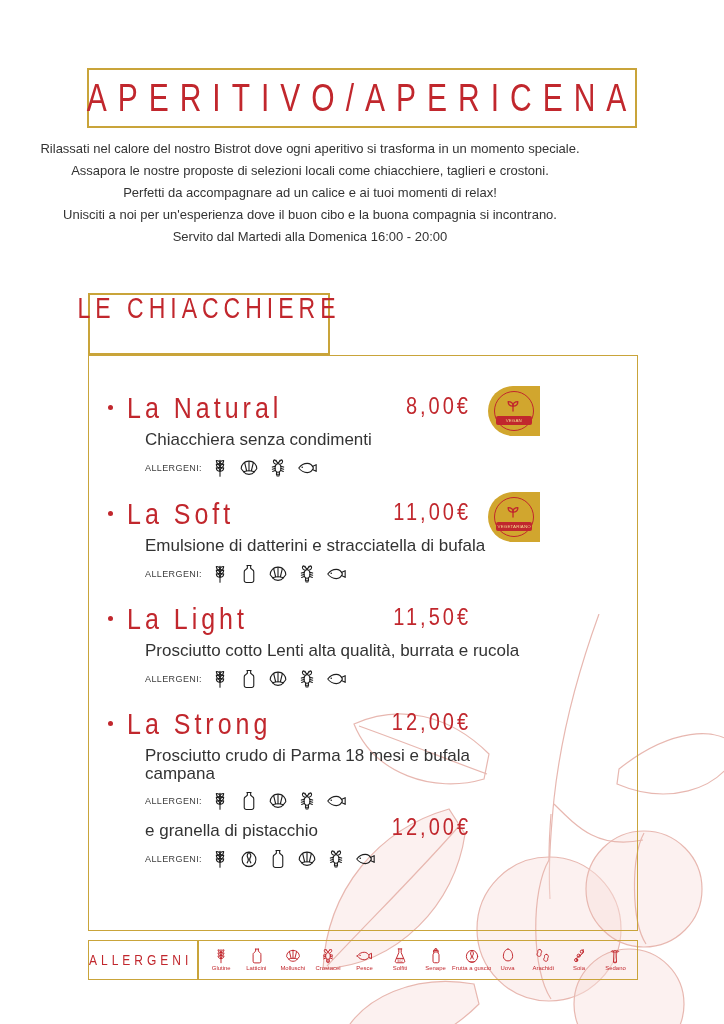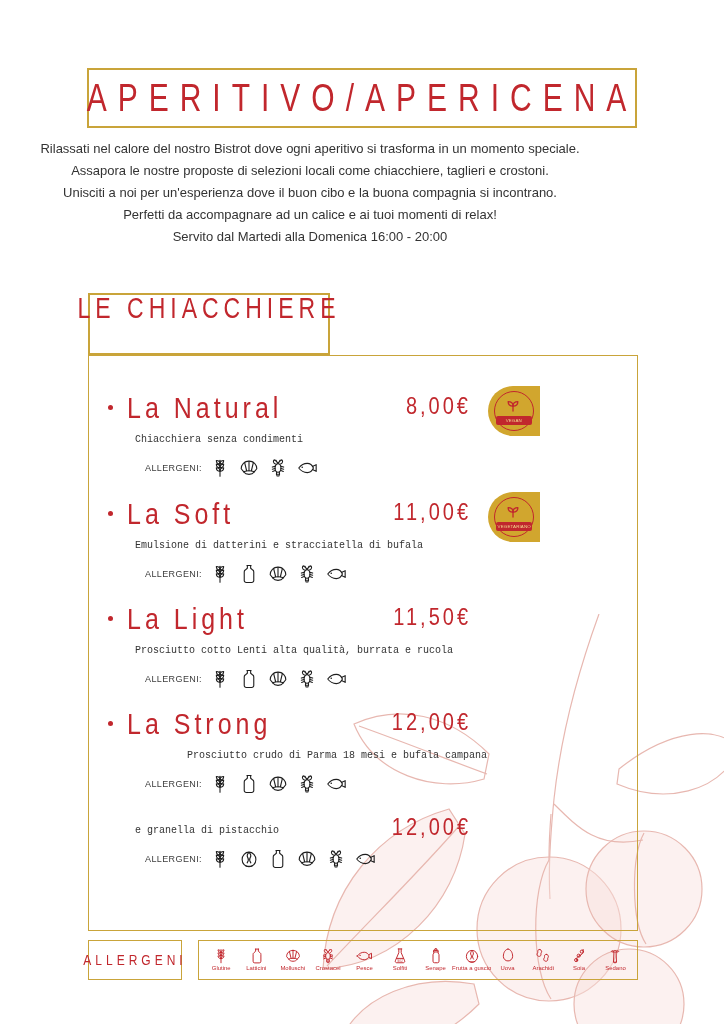--- a/index.html
+++ b/index.html
@@ -32,39 +32,39 @@
 
   .menu-box{position:absolute;left:88px;top:355px;width:550px;height:576px;border:1.5px solid var(--gold);z-index:1;}
   .items{position:absolute;left:88px;top:355px;width:451px;height:576px;z-index:2;}
   .item{position:absolute;left:0;width:100%;padding-left:20px;}
   .item-head{display:flex;align-items:center;height:30px;}
   .bullet{width:5px;height:5px;border-radius:50%;background:var(--red);margin-right:14px;flex:none;}
   .item-name{color:var(--red);font-size:25px;letter-spacing:4px;transform:scaleY(1.18);
     transform-origin:left center;white-space:nowrap;font-weight:400;}
   .item-price{position:absolute;right:68px;top:3px;color:var(--red);font-size:20px;letter-spacing:3px;
     transform:scaleY(1.18);}
-  .item-desc{margin:9px 0 0 27px;font-size:10px;color:var(--ink);line-height:17.5px;font-family:Liberation Mono, monospace;}
+  .item-desc{margin:9px 0 0 37px;font-size:17px;color:var(--ink);line-height:17.5px;}
   .item-allergens{margin:8px 0 0 37px;display:flex;align-items:center;gap:7px;}
   .allergen-label{font-size:9px;color:#3c3c3c;letter-spacing:.4px;}
   .al-icon{width:22px;height:22px;color:#1e1e1e;fill:none;stroke:currentColor;stroke-width:1.2;
     stroke-linecap:round;stroke-linejoin:round;flex:none;}
 
   
   .badge{position:absolute;right:-1px;top:-6px;width:52px;height:50px;background:var(--yellow);
     border-radius:25px 0 0 25px;}
   .emblem{position:absolute;left:6px;top:5px;width:40px;height:40px;border-radius:50%;
     border:1.6px solid var(--red);}
   .emblem .al-icon{position:absolute;left:7px;top:2px;width:22px;height:22px;color:var(--red);stroke-width:1.4;}
   .emblem-band{position:absolute;left:1px;right:1px;bottom:5px;height:9px;background:var(--red);
     border-radius:2px;color:#F2D98E;text-align:center;overflow:hidden;display:flex;align-items:center;justify-content:center;}
   .emblem-band span{display:inline-block;font-size:8px;transform:scale(.55);white-space:nowrap;letter-spacing:.3px;}
 
   
-  .legend-label-box{position:absolute;left:88px;top:940px;width:94px;height:40px;border:1.5px solid var(--gold);
-    display:flex;align-items:center;justify-content:center;z-index:2;}
+  .legend-label-box{position:absolute;left:88px;top:940px;width:110px;height:40px;border:1.5px solid var(--gold);
+    display:flex;align-items:center;z-index:2;}
   .legend-label{color:var(--red);font-size:12px;letter-spacing:4px;transform:scaleY(1.2);white-space:nowrap;}
   .legend-box{position:absolute;left:198px;top:940px;width:440px;height:40px;border:1.5px solid var(--gold);
     display:flex;align-items:center;justify-content:space-around;padding:2px 4px 0;z-index:2;}
   .legend-item{display:flex;flex-direction:column;align-items:center;width:34px;color:var(--red);}
   .legend-item .al-icon{width:18px;height:18px;color:var(--red);stroke-width:1.3;}
   .legend-item-label{display:inline-block;font-size:9px;transform:scale(.66);transform-origin:center top;
     color:var(--red);white-space:nowrap;margin-top:0px;}
 </style>
 </head>
 <body>
@@ -165,22 +165,22 @@
     <path d="M255 190 C 280 215 300 235 344 226 M252 200 C 250 225 250 235 250 246"></path>
   </svg>
 
   <div class="title-box">
     <div class="title">APERITIVO/APERICENA</div>
   </div>
 
   <div class="intro" id="intro">
       <div>Rilassati nel calore del nostro Bistrot dove ogni aperitivo si trasforma in un momento speciale.</div>
       <div>Assapora le nostre proposte di selezioni locali come chiacchiere, taglieri e crostoni.</div>
+      <div>Perfetti da accompagnare ad un calice e ai tuoi momenti di relax!</div>
       <div>Unisciti a noi per un'esperienza dove il buon cibo e la buona compagnia si incontrano.</div>
-      <div>Perfetti da accompagnare ad un calice e ai tuoi momenti di relax!</div>
       <div>Servito dal Martedi alla Domenica 16:00 - 20:00</div>
     </div>
 
 
   <div class="section-box">
     <div class="section-title">LE CHIACCHIERE</div>
   </div>
 
   <div class="menu-box"></div>
   <div class="items" id="items">
@@ -283,21 +283,21 @@
           </svg>
           <svg class="al-icon" viewBox="0 0 24 24">
             <use href="#i-crostacei"></use>
           </svg>
           <svg class="al-icon" viewBox="0 0 24 24">
             <use href="#i-pesce"></use>
           </svg>
         </div>
     </div>
 
-    <div class="item" style="top: 353px; text-align: center;">
+    <div class="item" style="top: 353px;">
       <div class="item-head">
         <span class="bullet"></span>
         <span class="item-name">La Strong</span>
       </div>
       <div class="item-price">12,00€</div>
       <div class="item-desc">
           <div>Prosciutto crudo di Parma 18 mesi e bufala campana</div>
         </div>
       <div class="item-allergens">
         <span class="allergen-label">ALLERGENI:</span>

